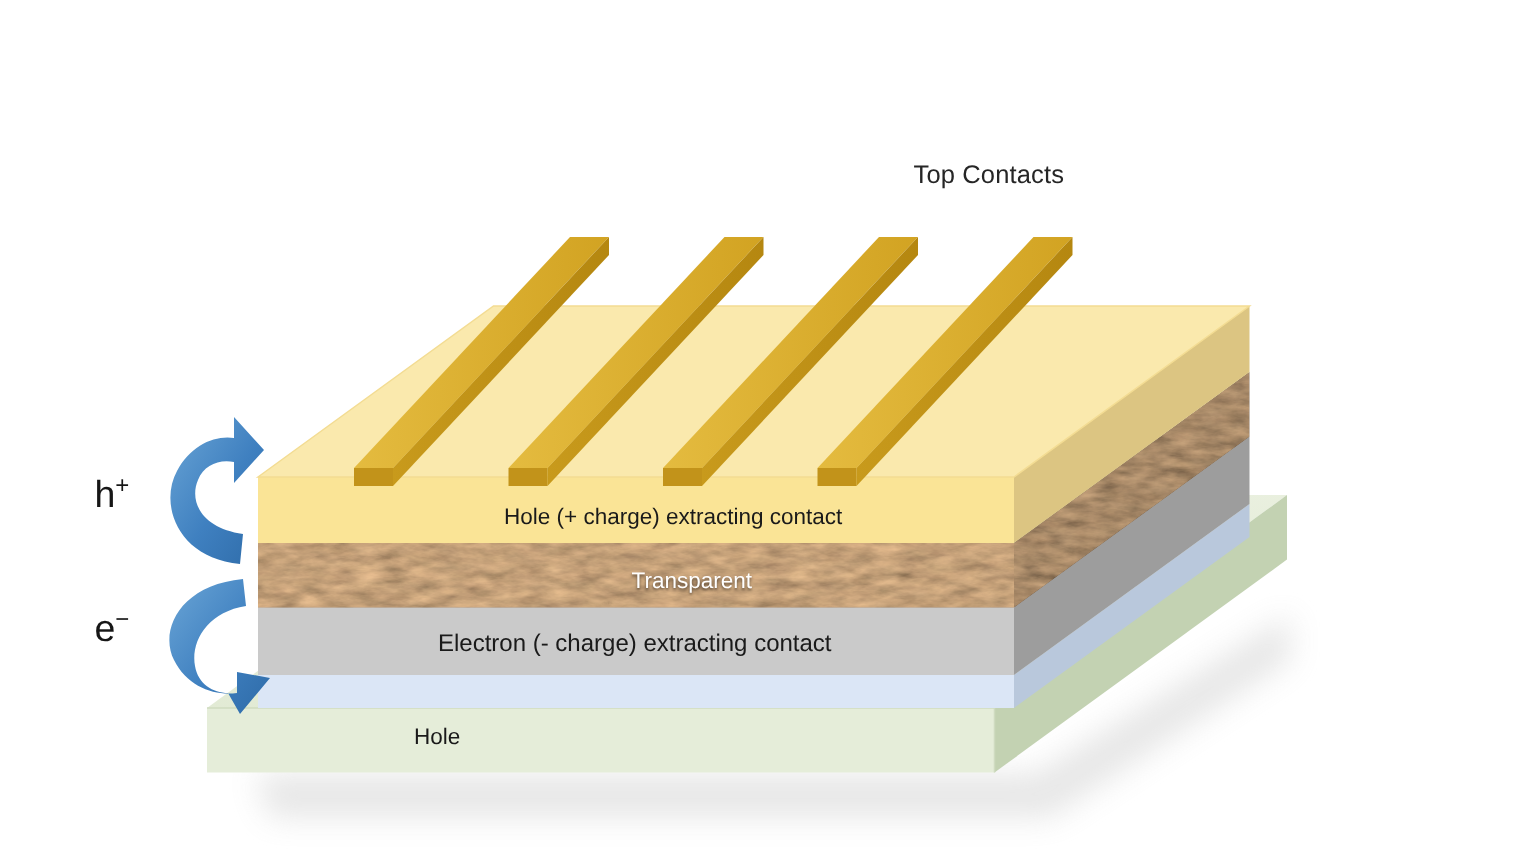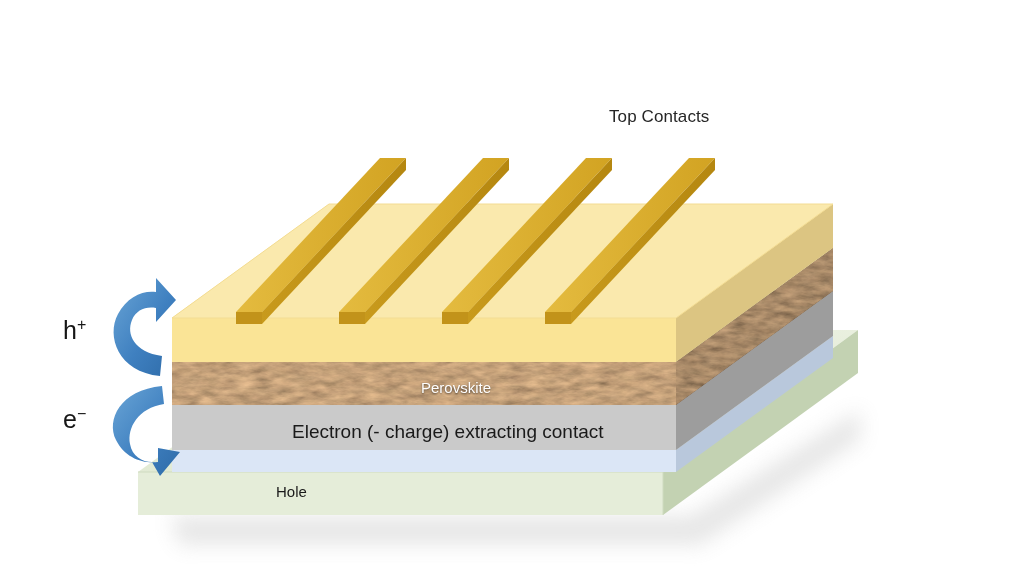--- a/index.html
+++ b/index.html
@@ -19,21 +19,21 @@
     left:609px;top:107px;font-size:17px;color:#262626;letter-spacing:.1px;
   }
   #layer-label-hole{
     left:336px;top:336px;font-size:15px;color:#1a1a1a;
   }
   #layer-label-perovskite{
     left:421px;top:379px;font-size:15px;color:#ffffff;
     text-shadow:0 1px 2px rgba(0,0,0,.55);
   }
   #layer-label-electron{
-    left:292px;top:421px;font-size:19px;color:#1a1a1a;
+    left:292px;top:421px;font-size:16px;color:#1a1a1a;
   }
   #layer-label-fto{
     left:270px;top:452px;font-size:15px;color:#17181a;
   }
   #layer-label-glass{
     left:276px;top:483px;font-size:15px;color:#1a1a1a;
   }
   #carrier-label-hole{
     left:63px;top:316px;font-size:25px;color:#161616;
   }
@@ -186,22 +186,23 @@
                C125,458 143,464 158,462
                L158,448 L180,452 L160,476 L152,462
                C142,462 132,456 130,444
                C127,428 138,408 164,404 Z" fill="url(#gArrow)"></path>
     </g>
 
   </svg>
 
   <div class="lbl" id="top-contacts-label">Top Contacts</div>
 
-
-  <div class="lbl" id="layer-label-perovskite">Perovskite</div>
+  <div class="lbl" id="layer-label-hole">Hole (+ charge) extracting contact</div>
+
+  <div class="lbl" id="layer-label-perovskite">Transparent</div>
 
   <div class="lbl" id="layer-label-electron">Electron (- charge) extracting contact</div>
 
 
   <div class="lbl" id="layer-label-glass">Hole</div>
 
   <div class="lbl" id="carrier-label-hole">
     <span>h</span><span class="sup">+</span>
   </div>
 

